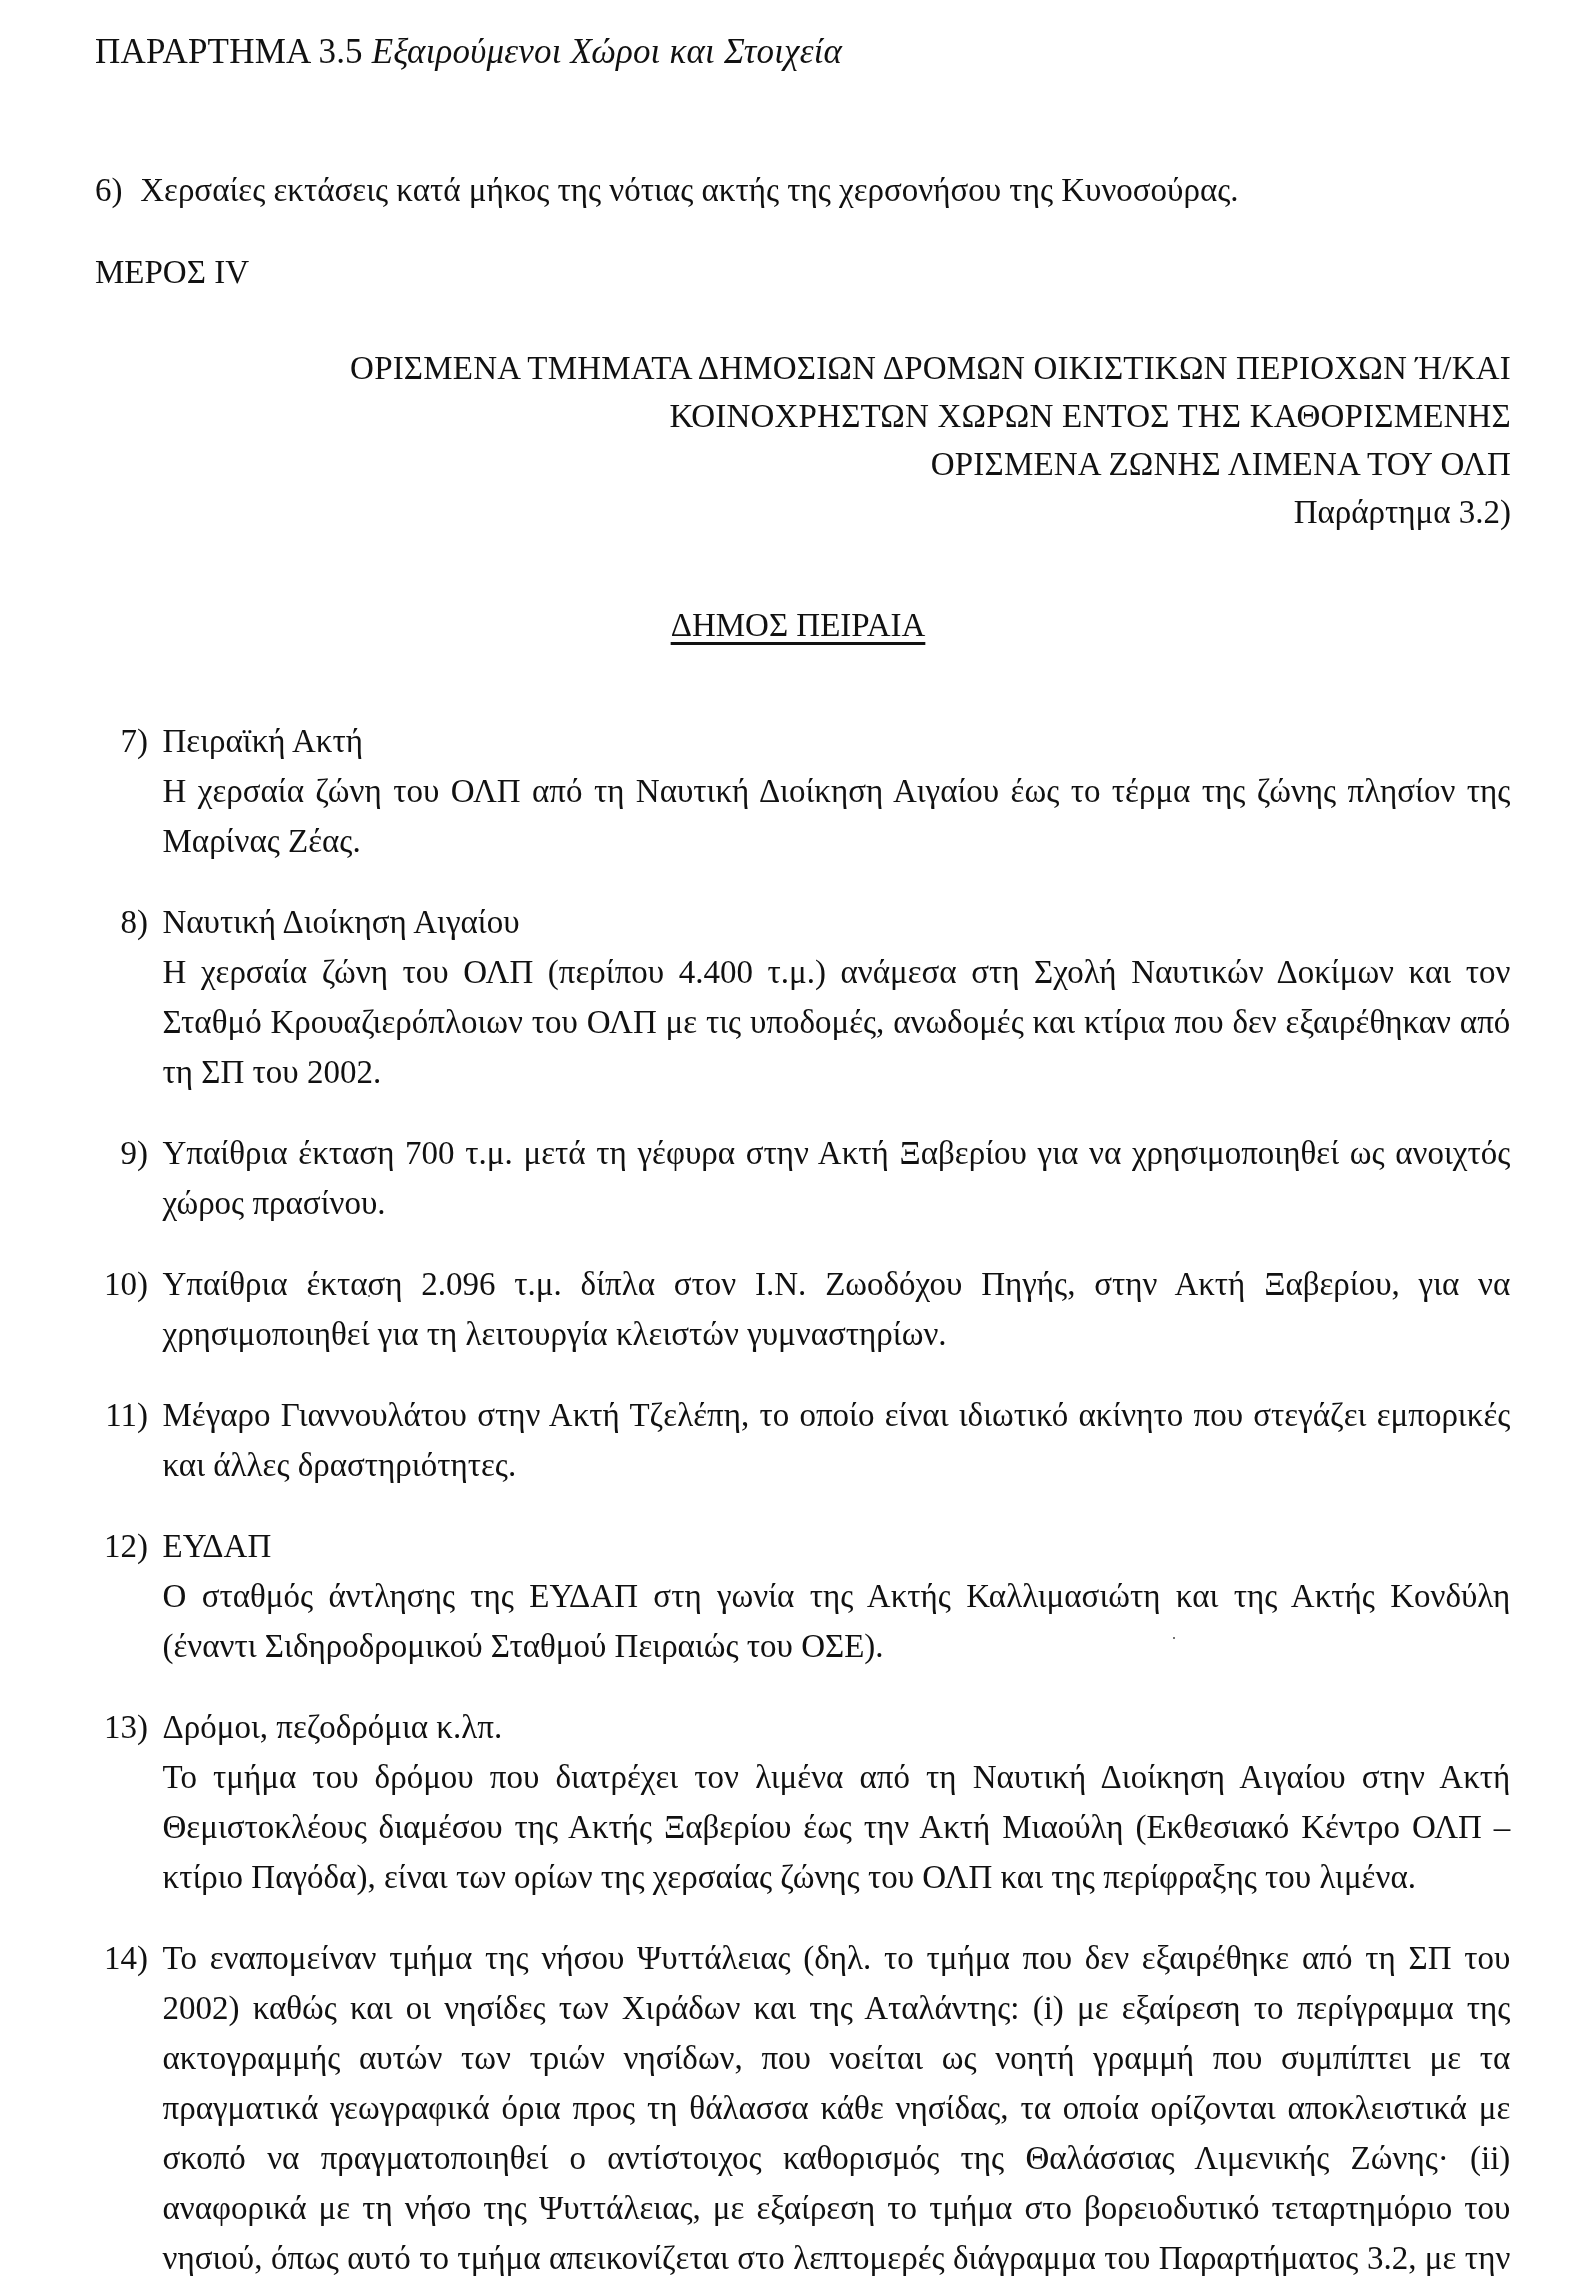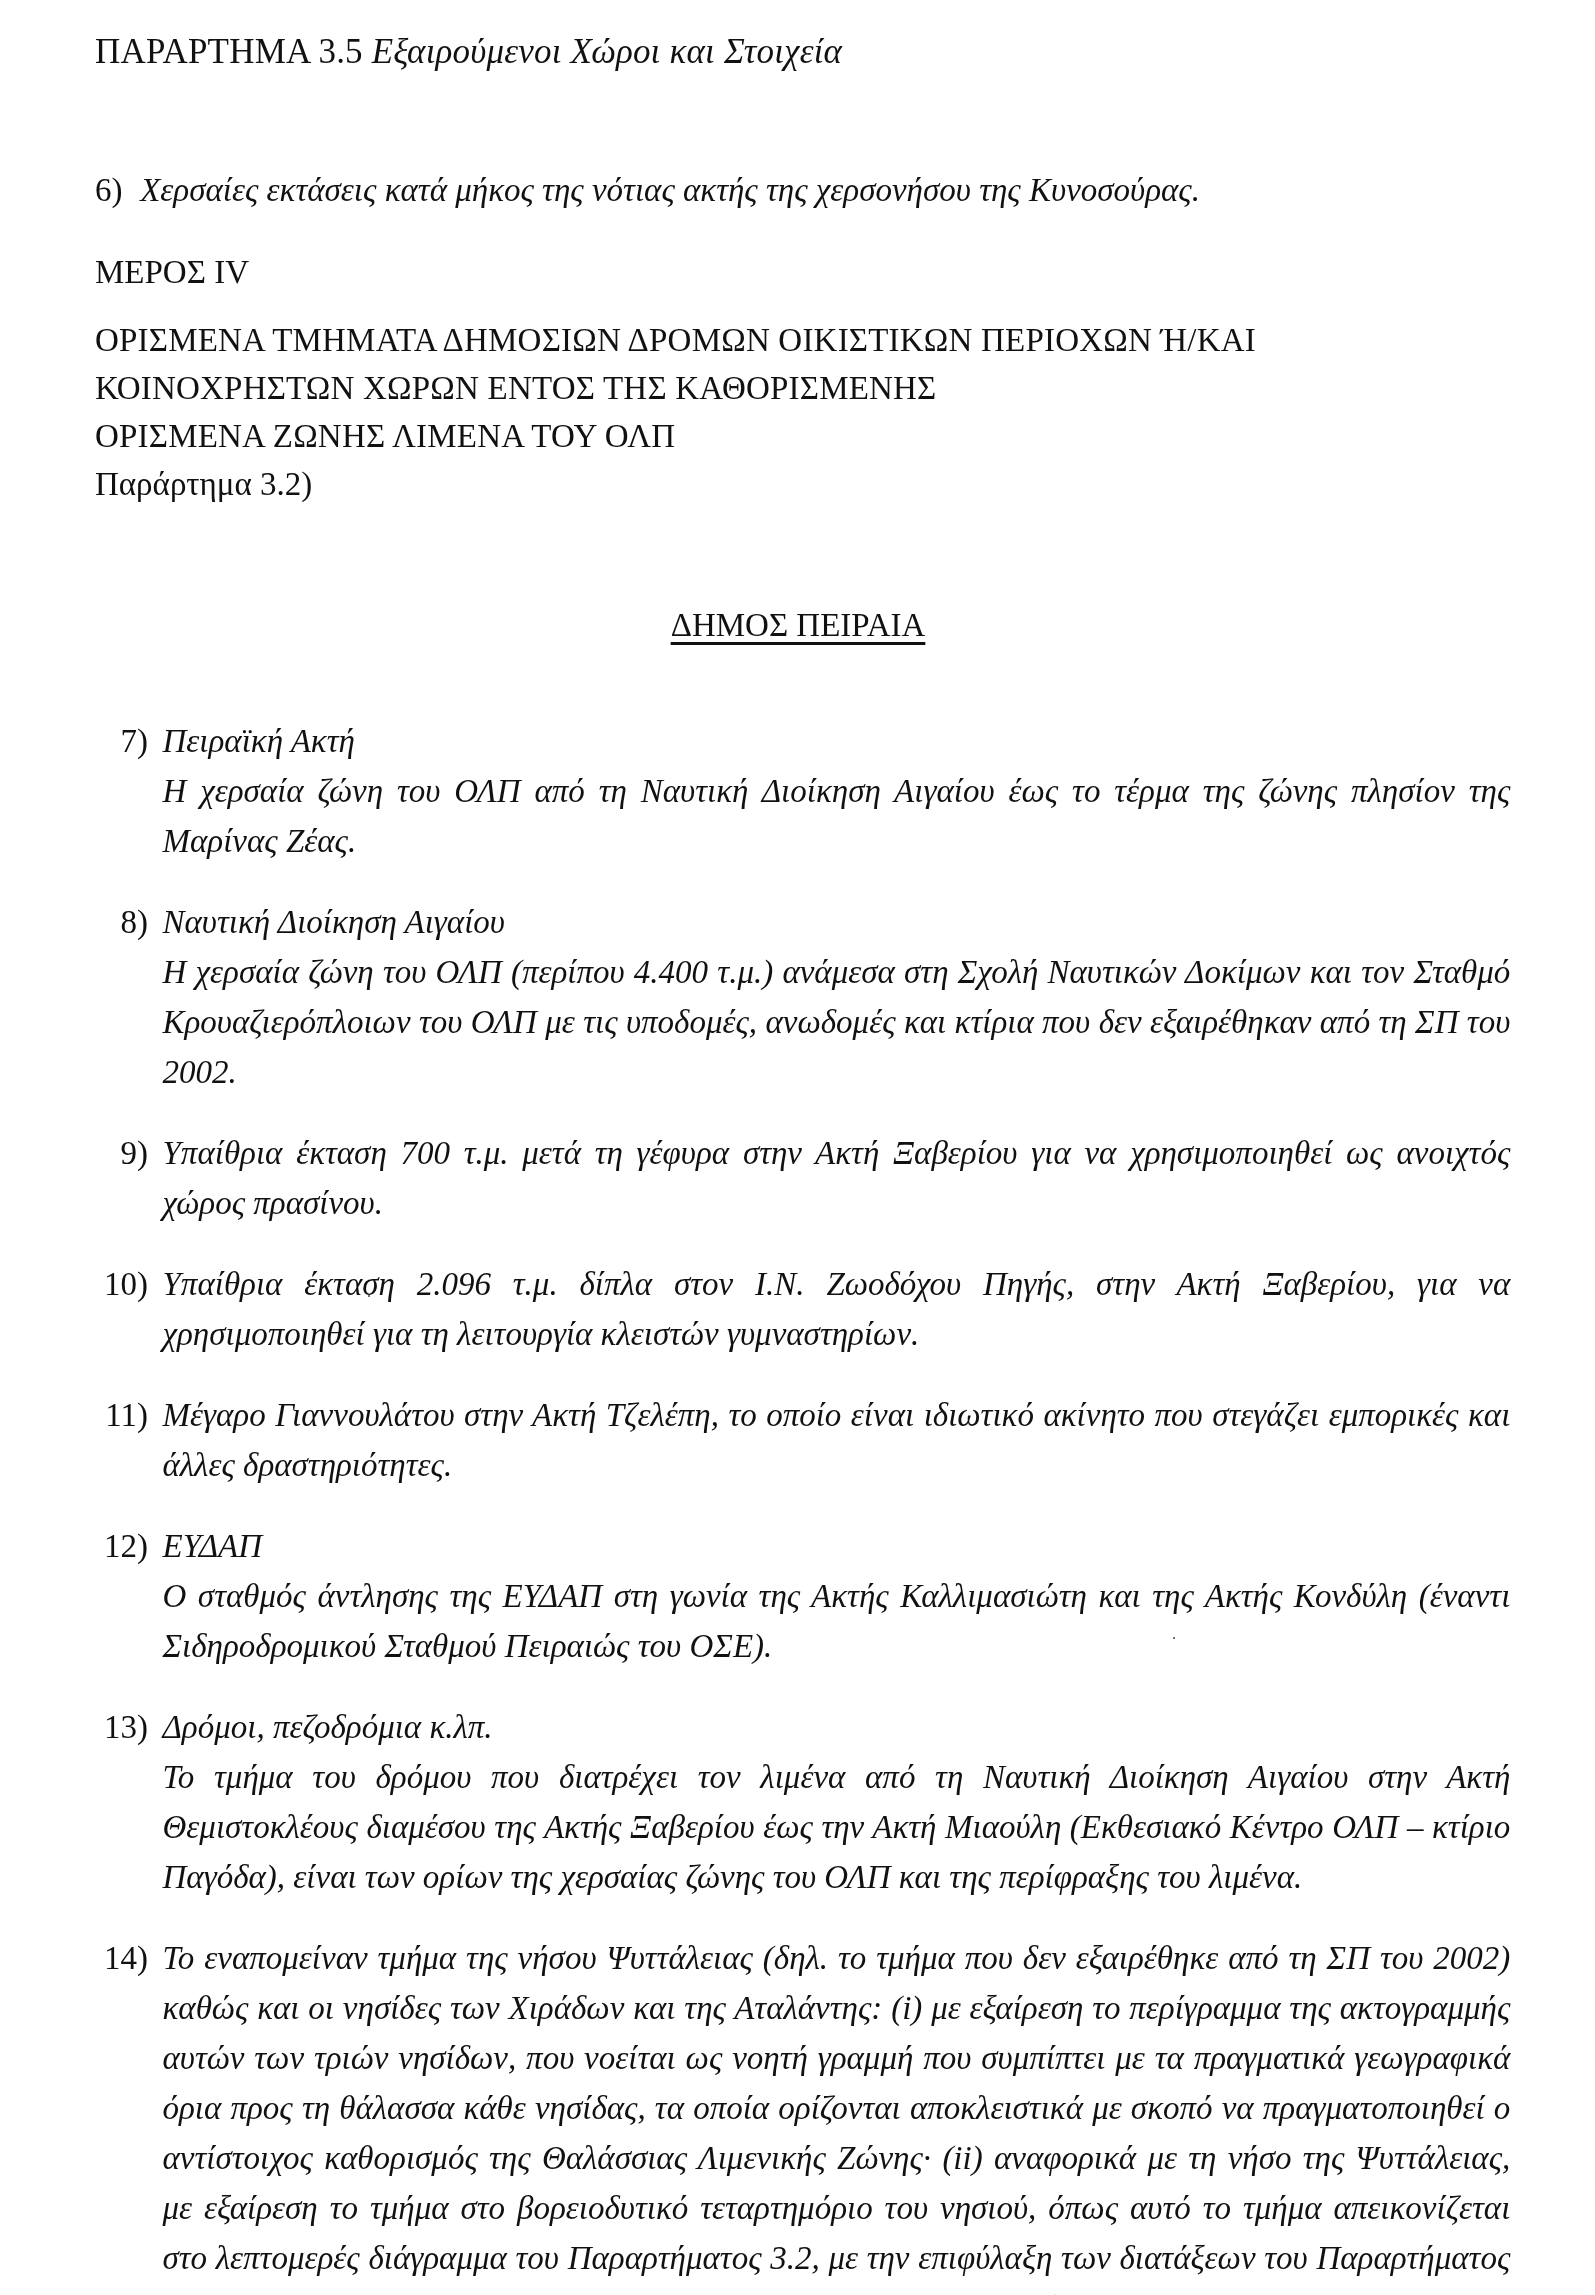--- a/index.html
+++ b/index.html
@@ -29,23 +29,23 @@
   }
   .part-title {
     position: absolute;
     left: 95px;
     top: 247px;
     text-underline-offset: 4.8px;
   }
   .heading-block {
     position: absolute;
     left: 95px;
-    top: 316px;
+    top: 344px;
     width: 1416px;
-    text-align: left;
+    text-align: right;
     line-height: 48px;
   }
   .heading-block .caps { letter-spacing: 0.2px; }
   .municipality {
     position: absolute;
     left: 0;
     top: 600px;
     width: 1596px;
     text-align: center;
   }
@@ -66,21 +66,20 @@
   .item .num {
     width: 68px;
     text-align: right;
     padding-right: 14.5px;
     flex: 0 0 auto;
   }
   .item .body {
     flex: 1 1 auto;
     text-align: justify;
     padding-right: 9.7px;
-    font-style: italic;
   }
   .item .body p { margin: 0; }
   .dot {
     position: absolute;
     width: 2.4px; height: 2.4px;
     background: #444;
     border-radius: 50%;
   }
 </style>
 </head>

